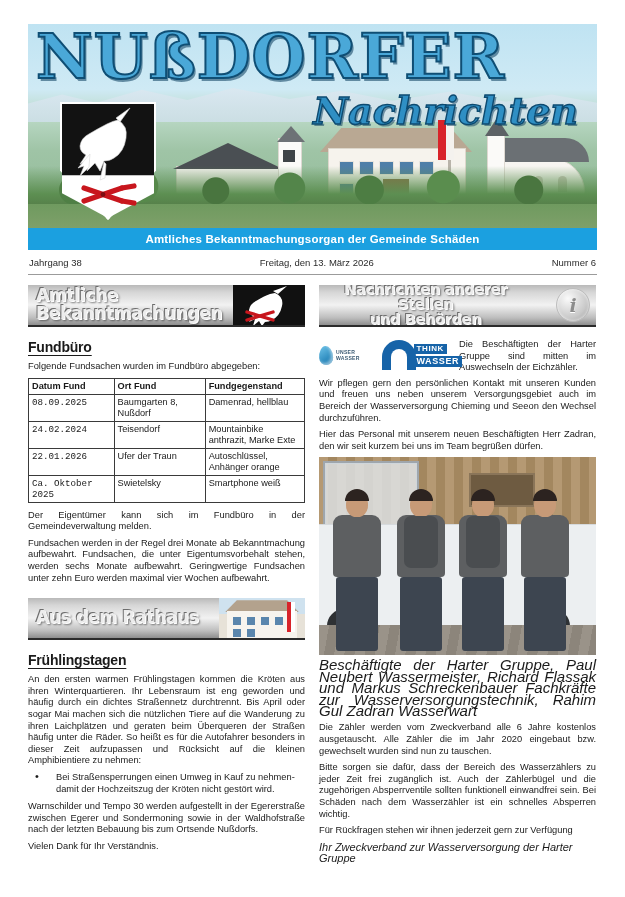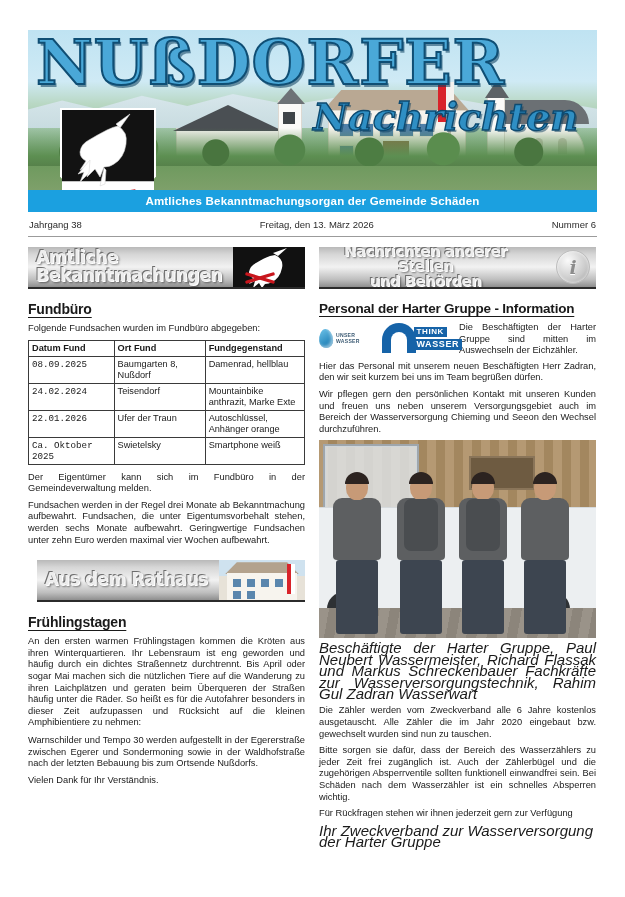--- a/index.html
+++ b/index.html
@@ -7,21 +7,21 @@
   body{
     width:625px;height:897px;
     background:#ffffff;
     font-family:"Liberation Sans", sans-serif;
     color:#1a1a1a;
     overflow:hidden;
   }
   .page{position:relative;width:625px;height:897px;box-sizing:border-box;padding:0 28px;}
 
   
-  .masthead{position:relative;width:569px;height:160px;margin-top:30px;overflow:hidden;}
+  .masthead{position:relative;width:569px;height:204px;margin-top:24px;overflow:hidden;}
   .mast-photo{position:absolute;inset:0;
     background:
       linear-gradient(to bottom,#bfe3f2 0%, #cfeaf5 32%, #b9d8c4 46%, #9fc4a6 62%, #8fb894 100%);
   }
   
   .ridge{position:absolute;left:0;right:0;top:52px;height:46px;
     background:linear-gradient(to bottom,#dfeaf2,#cfe0ea);
     clip-path:polygon(0 60%,6% 40%,12% 58%,20% 30%,28% 52%,36% 26%,46% 50%,55% 32%,64% 54%,74% 34%,84% 56%,92% 40%,100% 58%,100% 100%,0 100%);
     opacity:.85;}
   
@@ -132,21 +132,21 @@
     text-shadow:0 1px 0 #fff;}
 
   
   h2.art{font-size:14px;font-weight:700;margin:0 0 6px 0;text-decoration:underline;
     text-underline-offset:3px;letter-spacing:-.2px;}
   h2.art.blue{font-size:13.5px;}
   p.body{font-size:9.3px;line-height:11.6px;margin:0 0 5px 0;text-align:justify;}
   p.body.last{margin-bottom:7px;}
   p.lead{font-size:9.3px;line-height:11.6px;margin:0;text-align:justify;}
   p.cap{font-size:15px;line-height:11.4px;font-style:italic;margin:4px 0 6px 0;text-align:justify;}
-  p.sig{font-size:15px;line-height:11.6px;font-style:italic;margin:0;text-align:left;}
+  p.sig{font-size:11px;line-height:11.6px;font-style:italic;margin:0;text-align:left;}
 
   
   table.fund{border-collapse:collapse;width:100%;margin:3px 0 7px 0;font-size:9.2px;}
   table.fund th,table.fund td{border:1px solid #3a3a3a;padding:2px 3px;vertical-align:top;line-height:11px;}
   table.fund th{font-weight:700;text-align:left;}
   table.fund td:nth-child(1){width:31%;font-family:Liberation Mono, monospace;}
   table.fund td:nth-child(2){width:33%;}
 
   ul.bul{margin:2px 0 6px 0;padding:0;list-style:none;}
   ul.bul li{position:relative;padding-left:28px;font-size:9.3px;line-height:11.6px;margin-bottom:2px;text-align:left;}
@@ -327,72 +327,72 @@
             <td>Ca. Oktober 2025</td>
             <td>Swietelsky</td>
             <td>Smartphone weiß</td>
           </tr>
         </tbody>
       </table>
 
       <p class="body">Der Eigentümer kann sich im Fundbüro in der Gemeindeverwaltung melden.</p>
       <p class="body last">Fundsachen werden in der Regel drei Monate ab Bekanntmachung aufbewahrt. Fundsachen, die unter Eigentumsvorbehalt stehen, werden sechs Monate aufbewahrt. Geringwertige Fundsachen unter zehn Euro werden maximal vier Wochen aufbewahrt.</p>
 
-      <div class="sec-banner" style="margin-top:14px;margin-left:9px;">
+      <div class="sec-banner" style="margin-top:14px;">
         <div class="txt">Aus dem Rathaus</div>
         <div class="rathausbox">
           <div class="rb-roof"></div>
           <div class="rb-body">
             <div class="rb-win" style="left:6px;top:6px;"></div>
             <div class="rb-win" style="left:20px;top:6px;"></div>
             <div class="rb-win" style="left:34px;top:6px;"></div>
             <div class="rb-win" style="left:48px;top:6px;"></div>
             <div class="rb-win" style="left:6px;top:18px;"></div>
             <div class="rb-win" style="left:20px;top:18px;"></div>
           </div>
           <div class="rb-flag"></div>
         </div>
       </div>
 
       <h2 class="art">Frühlingstagen</h2>
       <p class="body">An den ersten warmen Frühlingstagen kommen die Kröten aus ihren Winterquartieren. Ihr Lebensraum ist eng geworden und häufig durch ein dichtes Straßennetz durchtrennt. Bis April oder sogar Mai machen sich die nützlichen Tiere auf die Wanderung zu ihren Laichplätzen und geraten beim Überqueren der Straßen häufig unter die Räder. So heißt es für die Autofahrer besonders in dieser Zeit aufzupassen und Rücksicht auf die kleinen Amphibientiere zu nehmen:</p>
 
       <ul class="bul">
+        <li>Bei Straßensperrungen einen Umweg in Kauf zu nehmen- damit der Hochzeitszug der Kröten nicht gestört wird.</li>
       </ul>
 
       <p class="body">Warnschilder und Tempo 30 werden aufgestellt in der Egererstraße zwischen Egerer und Sondermoning sowie in der Waldhofstraße nach der letzten Bebauung bis zum Ortsende Nußdorfs.</p>
       <p class="body">Vielen Dank für Ihr Verständnis.</p>
     </div>
 
     <div class="col">
 
       <div class="sec-banner two">
         <div class="txt"><span>Nachrichten anderer Stellen</span><br><span>und Behörden</span></div>
         <div class="infobox"></div>
       </div>
 
-      <h2 class="art blue">Personal der Harter Gruppe - Information</h2>
 
       <div class="logorow">
         <div class="logo-unser">
           <div class="drop"></div>
           <div class="lbl">UNSER WASSER</div>
         </div>
         <div class="logo-think">
           <div class="arch"></div>
           <div class="t1">THINK</div>
           <div class="t2">WASSER</div>
         </div>
       </div>
 
       <p class="lead">Die Beschäftigten der Harter Gruppe sind mitten im Auswechseln der Eichzähler.</p>
       <div style="clear:both;height:4px;"></div>
 
+      <p class="body">Wir pflegen gern den persönlichen Kontakt mit unseren Kunden und freuen uns neben unserem Versorgungsgebiet auch im Bereich der Wasserversorgung Chieming und Seeon den Wechsel durchzuführen.</p>
       <p class="body">Hier das Personal mit unserem neuen Beschäftigten Herr Zadran, den wir seit kurzem bei uns im Team begrüßen dürfen.</p>
-      <p class="body">Wir pflegen gern den persönlichen Kontakt mit unseren Kunden und freuen uns neben unserem Versorgungsgebiet auch im Bereich der Wasserversorgung Chieming und Seeon den Wechsel durchzuführen.</p>
 
       <div class="photo">
         <div class="ph-wall"></div>
         <div class="ph-win"></div>
         <div class="ph-win2"></div>
         <div class="ph-van"></div>
         <div class="ph-ground"></div>
         <div class="person p1">
             <div class="head">
               <div class="hair"></div>

